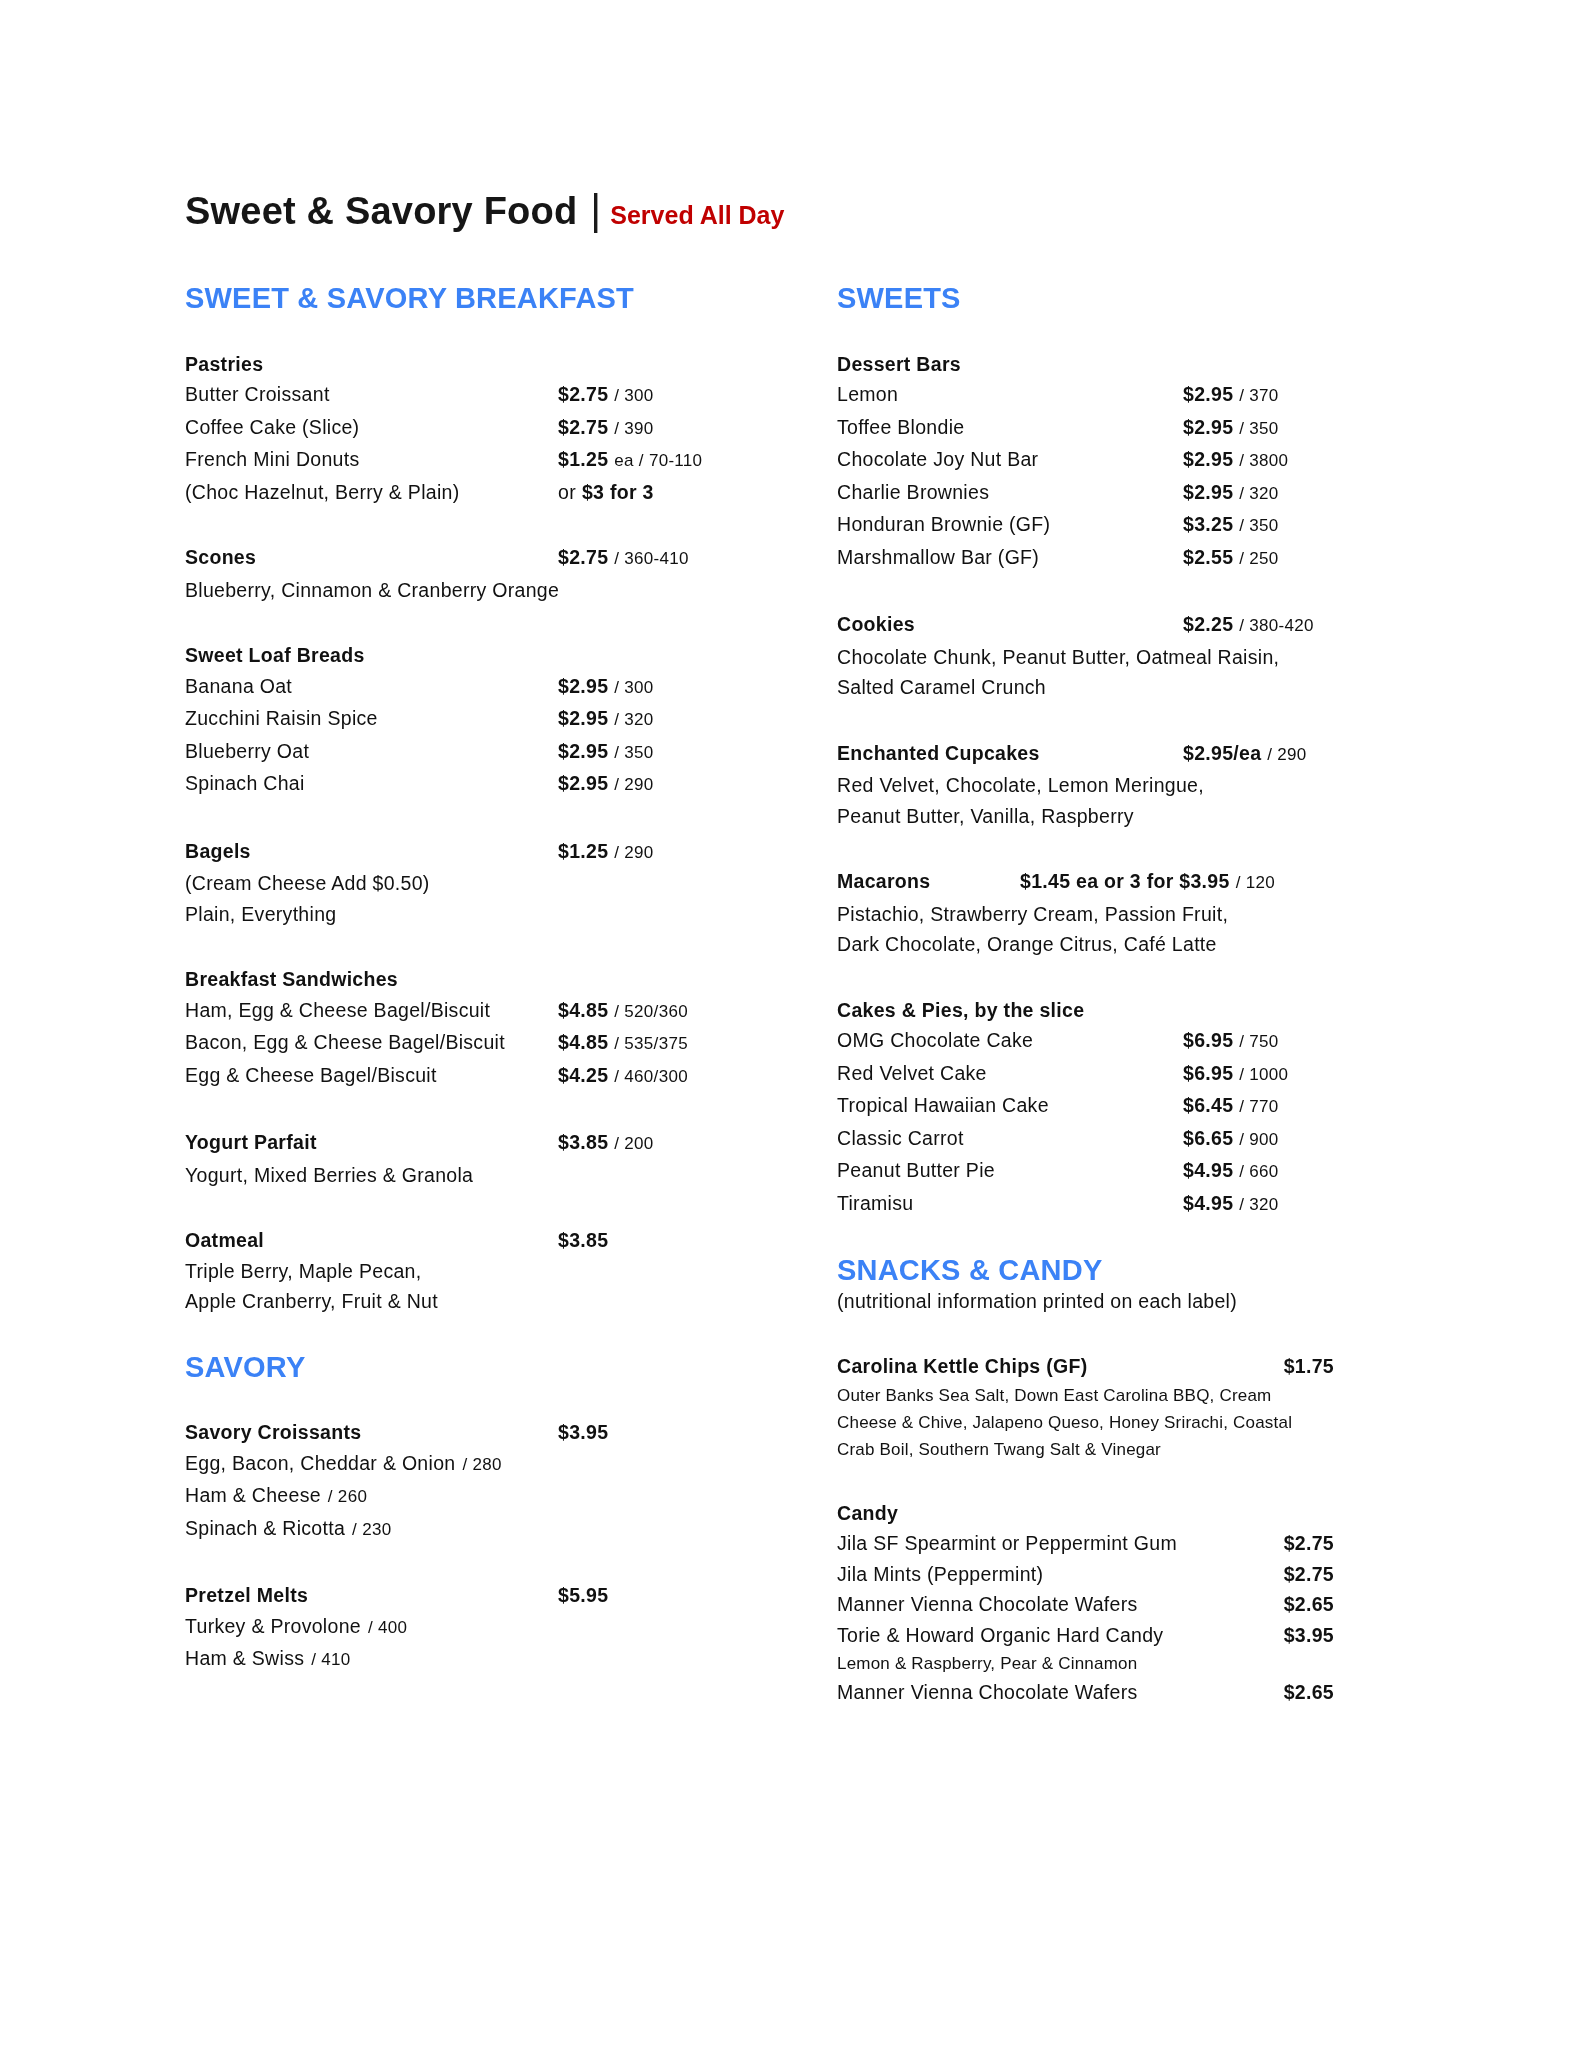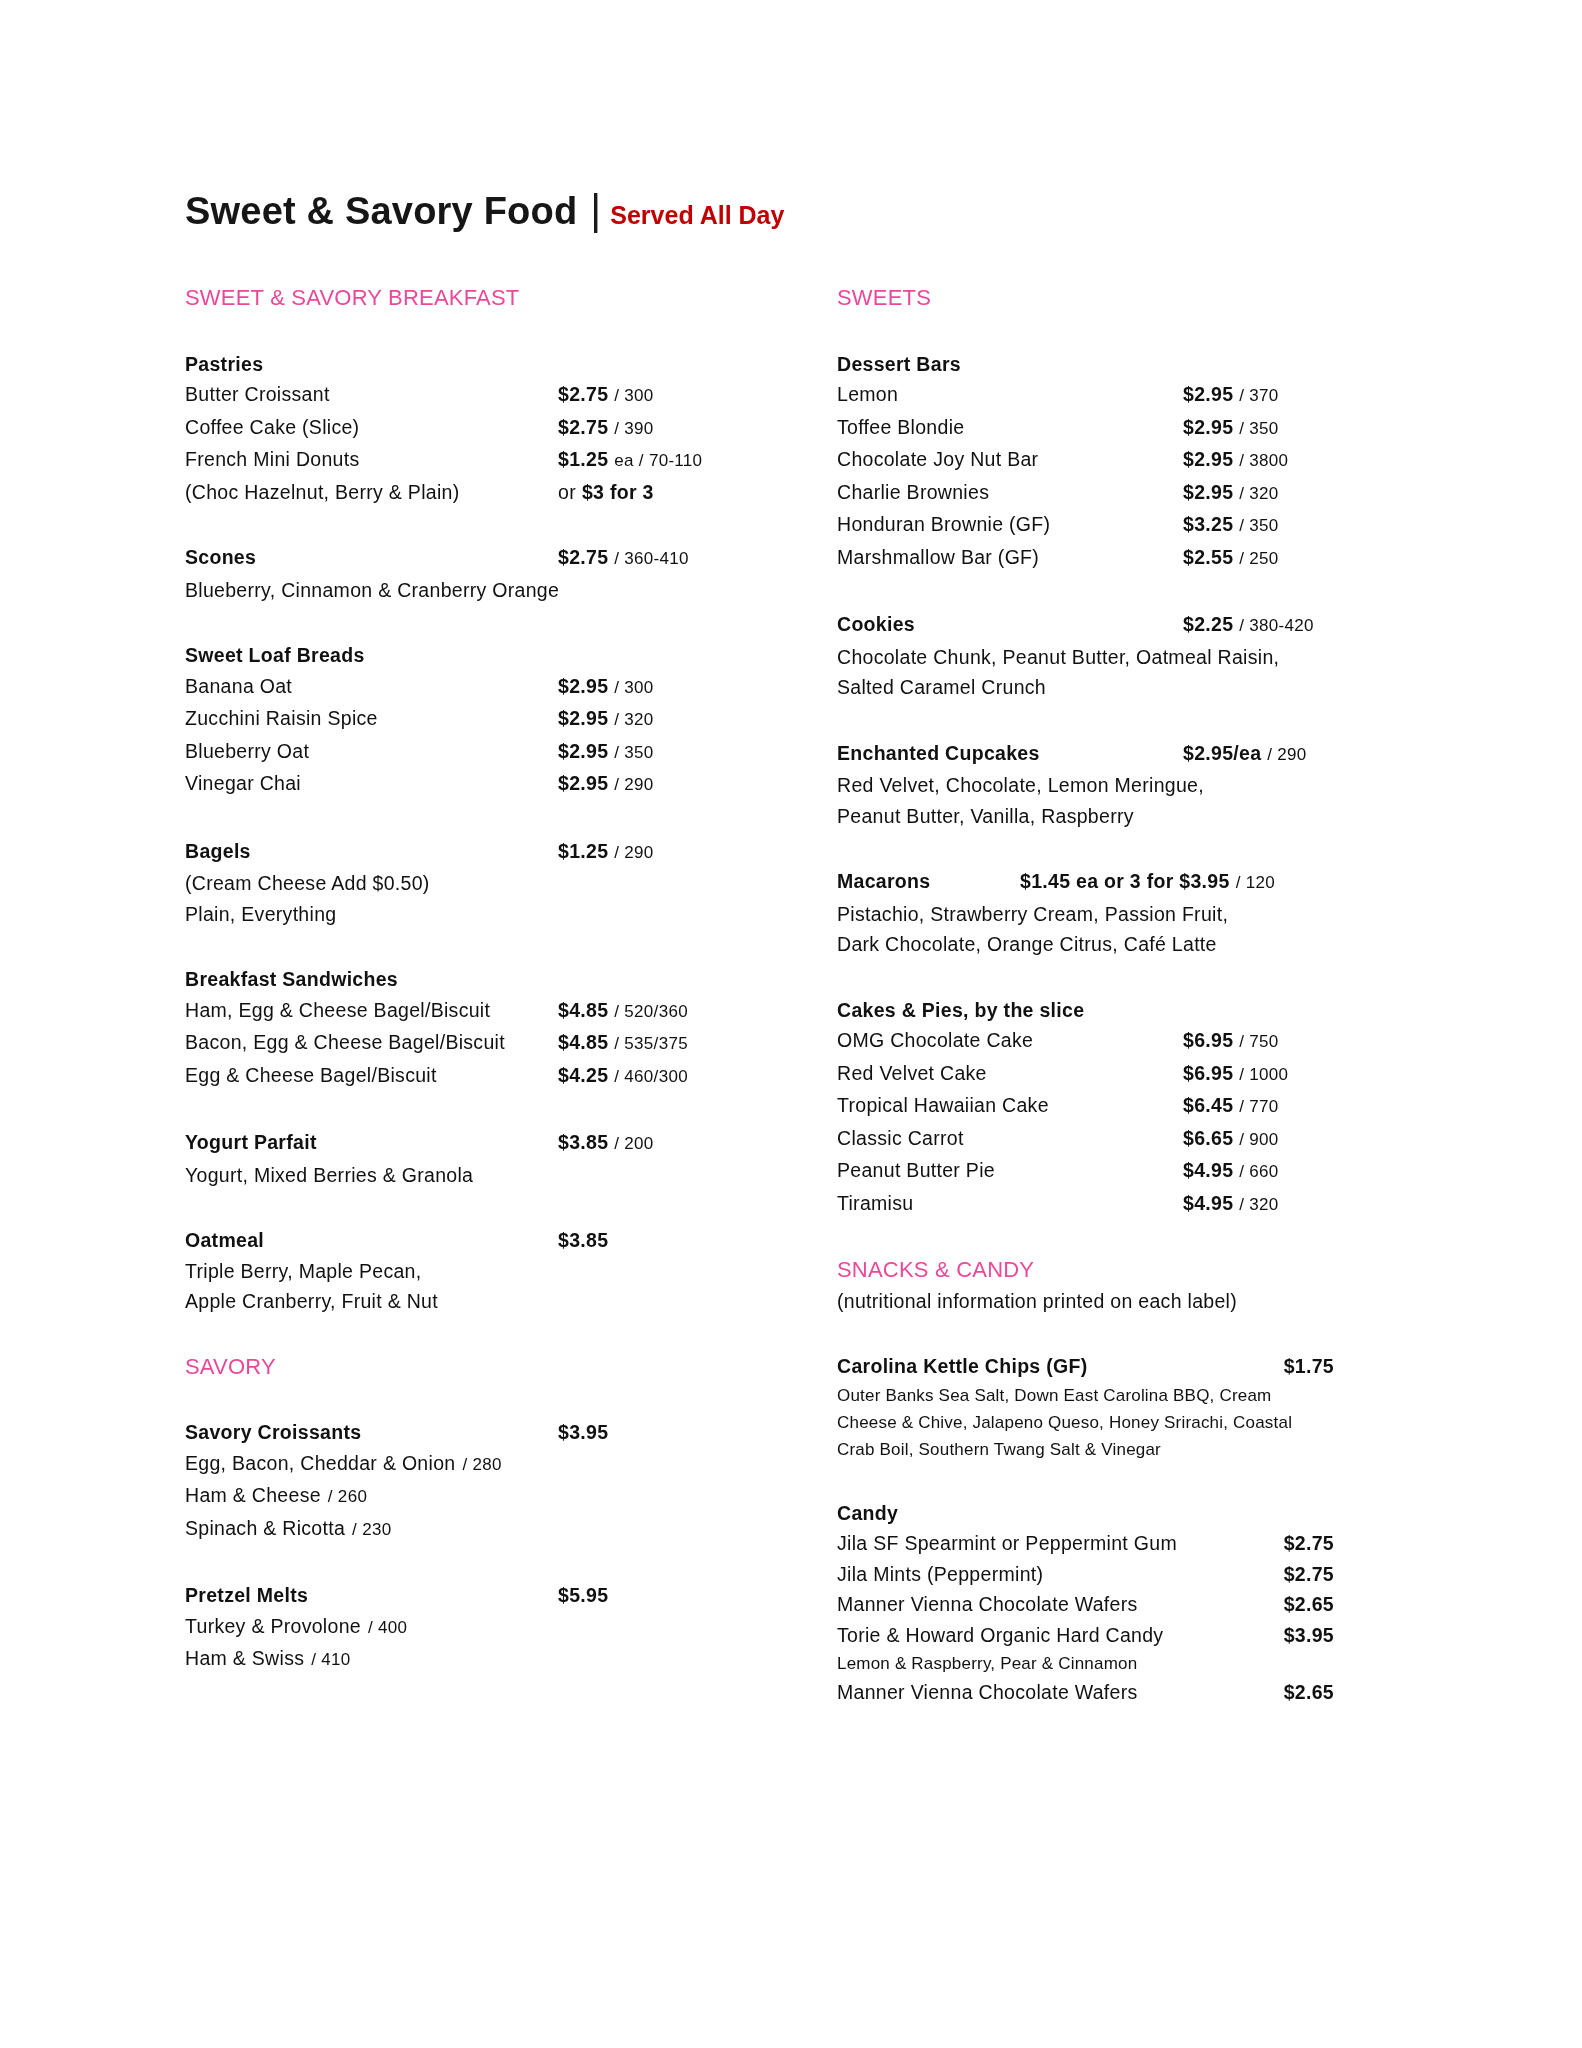--- a/index.html
+++ b/index.html
@@ -11,21 +11,21 @@
   .title .main{font-size:38px;font-weight:700;letter-spacing:.2px;color:#161616;}
   .title .pipe{font-size:42px;font-weight:300;margin:0 9px 0 13px;color:#1a1a1a;}
   .title .tag{font-size:25px;font-weight:700;color:#c00000;}
 
   
   .col{position:absolute;top:283px;font-size:19.5px;line-height:30.5px;letter-spacing:.3px;}
   .col-left{left:185px;width:610px;}
   .col-right{left:837px;width:650px;}
   .block{margin-bottom:35px;}
 
-  .red-heading{color:#ec4899;font-weight:400;font-size:22px;letter-spacing:.2px;line-height:30.5px;}
+  .red-heading{color:#3b82f6;font-weight:700;font-size:29px;letter-spacing:.2px;line-height:30.5px;}
 
   .b{font-weight:700;}
   .row{display:grid;align-items:baseline;}
   .col-left .row{grid-template-columns:373px 1fr;}
   .col-right .row{grid-template-columns:346px 1fr;}
   .col-right .row-inline{grid-template-columns:183px 1fr;}
 
   .pricecell{white-space:nowrap;}
   .price{font-weight:700;}
   .cal{font-size:17px;font-weight:400;}
@@ -99,21 +99,21 @@
         </div>
         <div class="row">
           <span class="name">Zucchini Raisin Spice</span>
           <span class="pricecell"><span class="price">$2.95</span><span class="cal">/ 320</span></span>
         </div>
         <div class="row">
           <span class="name">Blueberry Oat</span>
           <span class="pricecell"><span class="price">$2.95</span><span class="cal">/ 350</span></span>
         </div>
         <div class="row">
-          <span class="name">Vinegar Chai</span>
+          <span class="name">Spinach Chai</span>
           <span class="pricecell"><span class="price">$2.95</span><span class="cal">/ 290</span></span>
         </div>
       </div>
       <div class="block">
         <div class="row">
           <span class="name b">Bagels</span>
           <span class="pricecell"><span class="price">$1.25</span><span class="cal">/ 290</span></span>
         </div>
         <div class="flavor"><span class="name">(Cream Cheese Add $0.50)</span></div>
         <div class="flavor"><span class="name">Plain, Everything</span></div>

